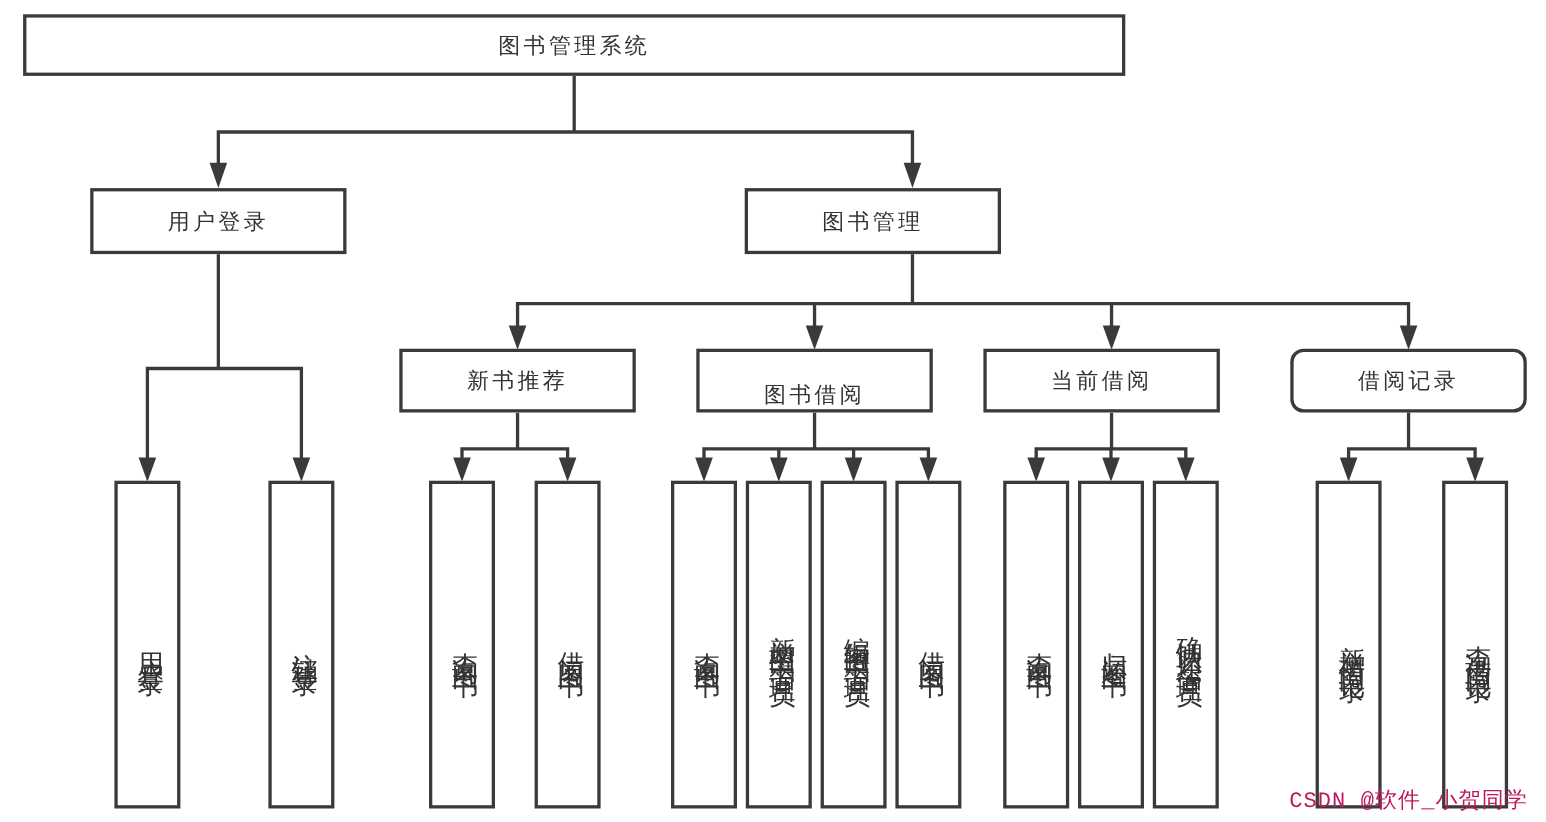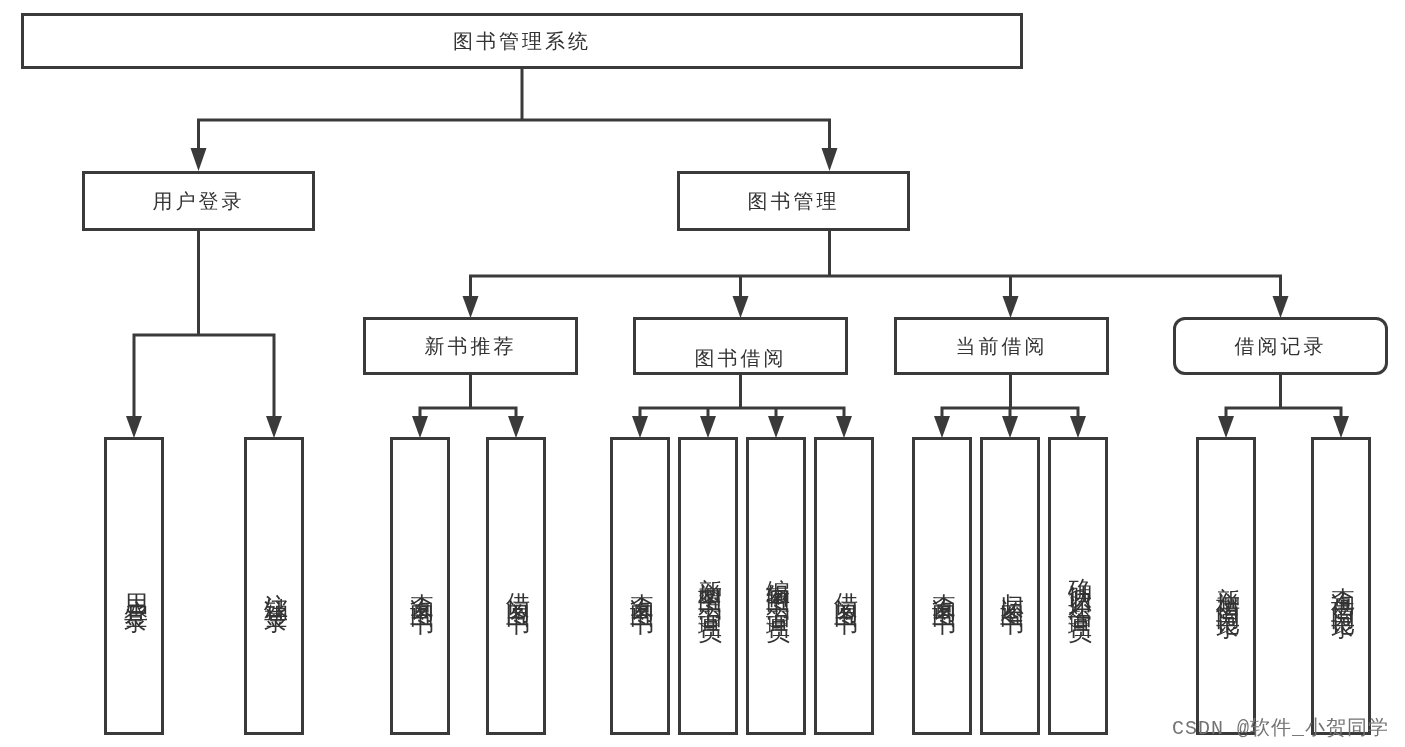--- a/index.html
+++ b/index.html
@@ -26,21 +26,21 @@
   .l3{top:317px;width:215px;height:58px;}
   .l3a{left:363px;} .l3b{left:633px;align-items:flex-end;} .l3c{left:894px;} .l3d{left:1173px;border-radius:12px;}
   .leaf{top:437px;width:60px;height:298px;}
   .lf1{left:104px;}  .lf2{left:244px;}
   .lf3{left:390px;}  .lf4{left:486px;}
   .lf5{left:610px;}  .lf6{left:678px;}  .lf7{left:746px;}  .lf8{left:814px;}
   .lf9{left:912px;}  .lf10{left:980px;} .lf11{left:1048px;}
   .lf12{left:1196px;}.lf13{left:1311px;}
   .watermark{
     position:absolute;right:16px;top:714px;z-index:3;
-    font-size:20px;color:#737373;letter-spacing:1px;white-space:nowrap;
+    font-size:20px;color:#be185d;letter-spacing:1px;white-space:nowrap;
   }
 </style>
 </head>
 <body>
 
 <div class="canvas">
 
   <svg class="wires" width="1405" height="747" viewBox="0 0 1405 747" xmlns="http://www.w3.org/2000/svg">
     <g stroke="#3a3a3a" stroke-width="3" fill="none">
 

